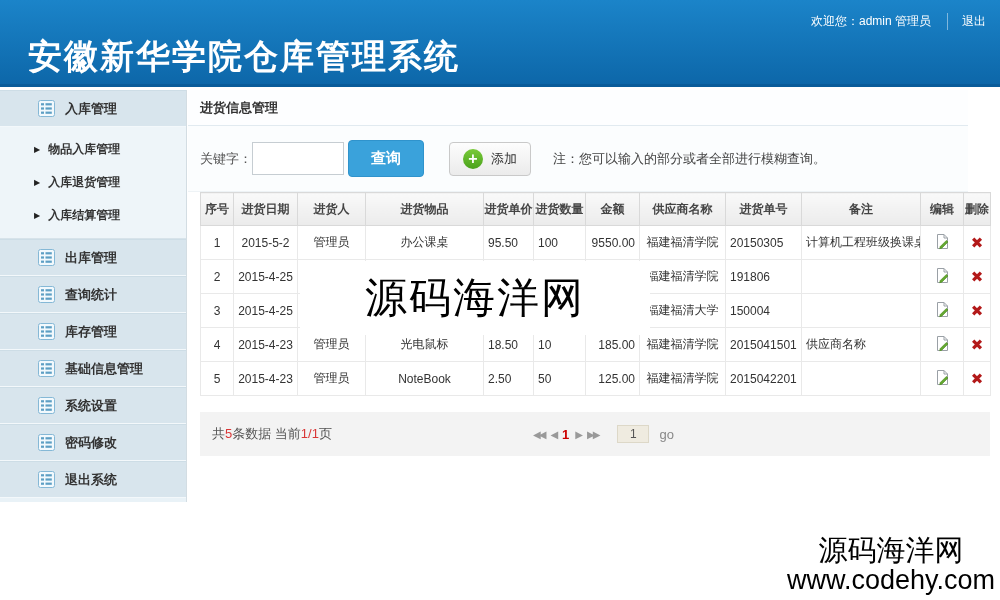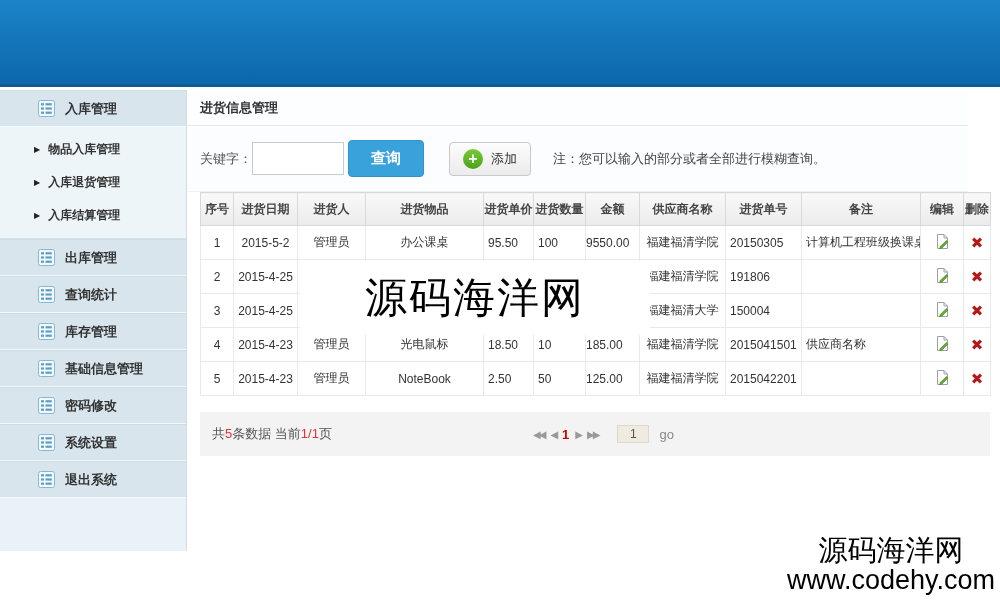--- a/index.html
+++ b/index.html
@@ -9,21 +9,21 @@
   
   .header { position:absolute; left:0; top:0; width:1000px; height:87px;
     background:linear-gradient(#1b84c9,#0d67a9); border-bottom:3px solid #0a5c9a; }
   .header-title { position:absolute; left:28px; top:34px; color:#fff; font-size:34px;
     font-weight:bold; letter-spacing:2px; white-space:nowrap; }
   .userbar { position:absolute; right:14px; top:13px; color:#fff; font-size:12px; display:flex; align-items:center; }
   .logout { margin-left:16px; padding-left:14px; border-left:1px solid rgba(255,255,255,.45);
     color:#fff; cursor:pointer; text-decoration:none; }
 
   
-  .sidebar { position:absolute; left:0; top:90px; width:187px; height:461px;
+  .sidebar { position:absolute; left:0; top:90px; width:187px; height:412px;
     background:#e9f2f7; border-right:1px solid #d3dde3; }
   .menu-item { height:37px; display:flex; align-items:center; padding-left:38px;
     background:#d8e5ed; border-bottom:1px solid #f3f8fb; border-top:1px solid #cddde6;
     font-size:13px; font-weight:bold; color:#333; cursor:pointer; }
   .menu-item .mi { margin-right:10px; flex:none; }
   .submenu { background:#eef5f9; padding:6px 0; border-bottom:1px solid #d7e3ea; }
   .submenu-item { height:33px; display:flex; align-items:center; padding-left:34px;
     font-size:12px; font-weight:bold; color:#333; cursor:pointer; }
   .tri { font-size:8px; color:#222; margin-right:8px; }
 
@@ -43,21 +43,21 @@
   .plus-circle { width:20px; height:20px; border-radius:50%; background:linear-gradient(#79ca39,#4aa21c);
     color:#fff; font-size:16px; font-weight:bold; line-height:20px; text-align:center; }
   .note { margin-left:22px; font-size:13px; color:#444; }
 
   table.grid { margin:0 0 0 12px; width:790px; border-collapse:collapse; table-layout:fixed; font-size:12px; }
   .grid th { height:33px; background:linear-gradient(#f9f9f9,#ebebeb); border:1px solid #d9d9d9;
     color:#444; font-weight:bold; text-align:center; overflow:hidden; white-space:nowrap; }
   .grid td { height:34px; border:1px solid #e9e9e9; color:#333; background:#fff; text-align:center;
     overflow:hidden; white-space:nowrap; }
   .grid td.l { text-align:left; padding-left:4px; }
-  .grid td.r { text-align:left; padding-right:4px; }
+  .grid td.r { text-align:right; padding-right:4px; }
   .del-x { color:#b31919; font-size:15px; font-weight:bold; cursor:pointer; }
   .edit-w { cursor:pointer; }
 
   .pagebar { position:relative; margin:16px 0 0 12px; width:790px; height:44px; background:#f3f3f3;
     display:flex; align-items:center; font-size:13px; color:#555; }
   .pagebar .summary { padding-left:12px; }
   .red { color:#d93636; }
   .pager { position:absolute; left:330px; top:0; height:44px; display:flex; align-items:center; }
   .pg-arrow { color:#999; font-size:10px; letter-spacing:-2px; margin:0 3px; cursor:pointer; }
   .pg-cur { color:#cc0000; font-weight:bold; font-size:13px; margin:0 3px; }
@@ -70,20 +70,25 @@
     z-index:50; display:flex; align-items:center; justify-content:center;
     font-size:42px; color:#000; letter-spacing:2px; }
   .wm-corner { position:absolute; right:5px; bottom:6px; z-index:50; text-align:center; color:#000; line-height:1.05; }
   .wm-corner .l1 { font-size:29px; }
   .wm-corner .l2 { font-size:27px; }
 </style>
 </head>
 <body>
 
 <div class="header">
+  <div class="header-title">安徽新华学院仓库管理系统</div>
+  <div class="userbar">
+    <span>欢迎您：admin 管理员</span>
+    <a class="logout">退出</a>
+  </div>
 </div>
 
 <div class="sidebar">
   <div>
       <div class="menu-item">
         <svg class="mi" width="17" height="17" viewBox="0 0 17 17">
           <rect x="0.5" y="0.5" width="16" height="16" rx="2" fill="#f2f9fd" stroke="#85b8d6"></rect>
           <rect x="3" y="3.2" width="3" height="2.2" fill="#5d9fc4"></rect>
           <rect x="7.5" y="3.2" width="6.3" height="2.2" fill="#5d9fc4"></rect>
           <rect x="3" y="7.4" width="3" height="2.2" fill="#5d9fc4"></rect>
@@ -158,33 +163,33 @@
       <div class="menu-item">
         <svg class="mi" width="17" height="17" viewBox="0 0 17 17">
           <rect x="0.5" y="0.5" width="16" height="16" rx="2" fill="#f2f9fd" stroke="#85b8d6"></rect>
           <rect x="3" y="3.2" width="3" height="2.2" fill="#5d9fc4"></rect>
           <rect x="7.5" y="3.2" width="6.3" height="2.2" fill="#5d9fc4"></rect>
           <rect x="3" y="7.4" width="3" height="2.2" fill="#5d9fc4"></rect>
           <rect x="7.5" y="7.4" width="6.3" height="2.2" fill="#5d9fc4"></rect>
           <rect x="3" y="11.6" width="3" height="2.2" fill="#5d9fc4"></rect>
           <rect x="7.5" y="11.6" width="6.3" height="2.2" fill="#5d9fc4"></rect>
         </svg>
+        <span>系统设置</span>
+      </div>
+      <div class="menu-item">
+        <svg class="mi" width="17" height="17" viewBox="0 0 17 17">
+          <rect x="0.5" y="0.5" width="16" height="16" rx="2" fill="#f2f9fd" stroke="#85b8d6"></rect>
+          <rect x="3" y="3.2" width="3" height="2.2" fill="#5d9fc4"></rect>
+          <rect x="7.5" y="3.2" width="6.3" height="2.2" fill="#5d9fc4"></rect>
+          <rect x="3" y="7.4" width="3" height="2.2" fill="#5d9fc4"></rect>
+          <rect x="7.5" y="7.4" width="6.3" height="2.2" fill="#5d9fc4"></rect>
+          <rect x="3" y="11.6" width="3" height="2.2" fill="#5d9fc4"></rect>
+          <rect x="7.5" y="11.6" width="6.3" height="2.2" fill="#5d9fc4"></rect>
+        </svg>
         <span>密码修改</span>
-      </div>
-      <div class="menu-item">
-        <svg class="mi" width="17" height="17" viewBox="0 0 17 17">
-          <rect x="0.5" y="0.5" width="16" height="16" rx="2" fill="#f2f9fd" stroke="#85b8d6"></rect>
-          <rect x="3" y="3.2" width="3" height="2.2" fill="#5d9fc4"></rect>
-          <rect x="7.5" y="3.2" width="6.3" height="2.2" fill="#5d9fc4"></rect>
-          <rect x="3" y="7.4" width="3" height="2.2" fill="#5d9fc4"></rect>
-          <rect x="7.5" y="7.4" width="6.3" height="2.2" fill="#5d9fc4"></rect>
-          <rect x="3" y="11.6" width="3" height="2.2" fill="#5d9fc4"></rect>
-          <rect x="7.5" y="11.6" width="6.3" height="2.2" fill="#5d9fc4"></rect>
-        </svg>
-        <span>系统设置</span>
       </div>
       <div class="menu-item">
         <svg class="mi" width="17" height="17" viewBox="0 0 17 17">
           <rect x="0.5" y="0.5" width="16" height="16" rx="2" fill="#f2f9fd" stroke="#85b8d6"></rect>
           <rect x="3" y="3.2" width="3" height="2.2" fill="#5d9fc4"></rect>
           <rect x="7.5" y="3.2" width="6.3" height="2.2" fill="#5d9fc4"></rect>
           <rect x="3" y="7.4" width="3" height="2.2" fill="#5d9fc4"></rect>
           <rect x="7.5" y="7.4" width="6.3" height="2.2" fill="#5d9fc4"></rect>
           <rect x="3" y="11.6" width="3" height="2.2" fill="#5d9fc4"></rect>
           <rect x="7.5" y="11.6" width="6.3" height="2.2" fill="#5d9fc4"></rect>

